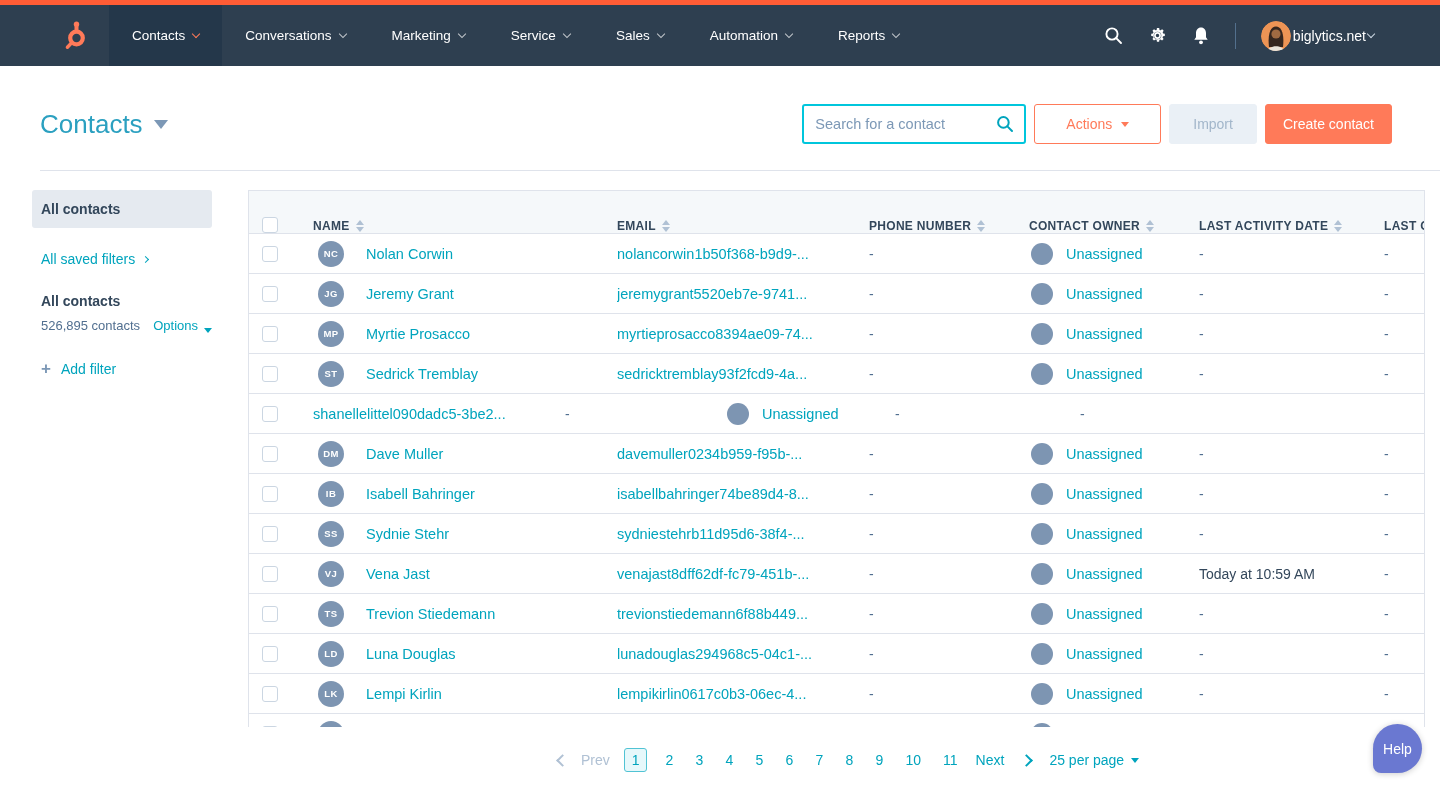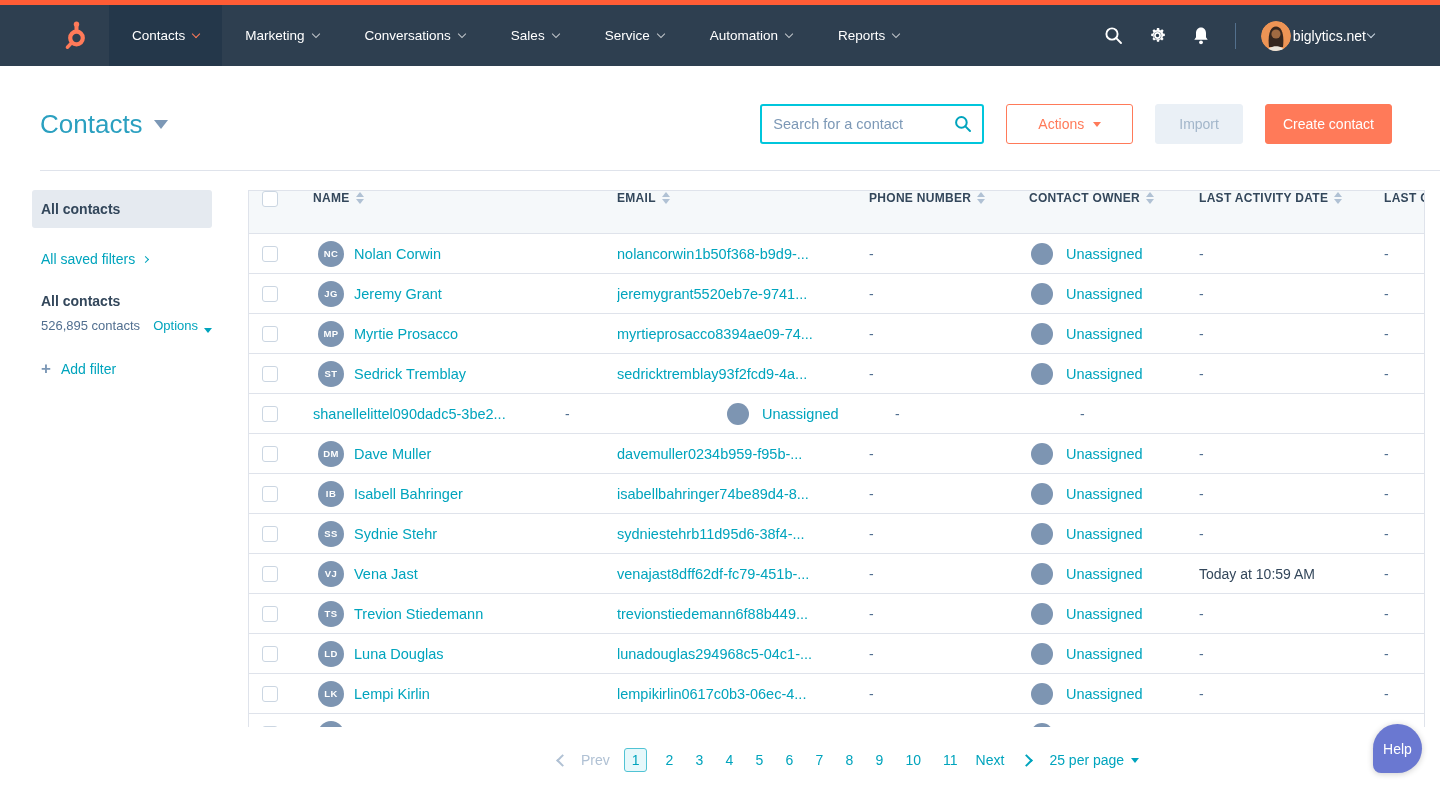--- a/index.html
+++ b/index.html
@@ -35,21 +35,21 @@
 
   
   .page-header{position:absolute;top:100px;left:40px;right:48px;height:48px;
                display:flex;justify-content:space-between;align-items:center}
   .page-title{display:flex;align-items:center;gap:11px;font-size:26px;color:var(--title);cursor:pointer}
   .tri{display:inline-block;width:0;height:0;border-left:5px solid transparent;
        border-right:5px solid transparent;border-top:6px solid currentColor}
   .tri-lg{border-left-width:7px;border-right-width:7px;border-top-width:9px}
   .tri-sm{border-left-width:4px;border-right-width:4px;border-top-width:5px}
   .tri-slate{color:#7c98b6}
-  .header-actions{display:flex;align-items:center;gap:22px}
+  .header-actions{display:flex;align-items:center;gap:8px}
   .search-box{position:relative;width:224px;height:40px;border:2px solid var(--focus-ring);
               border-radius:3px;background:#fff;display:flex;align-items:center}
   .search-box input{flex:1;border:none;outline:none;height:100%;padding:0 36px 0 11px;
                     font-size:14.5px;color:var(--text-dark);font-family:inherit;background:transparent}
   .search-box input::placeholder{color:#7c98b6}
   .search-box .mag{position:absolute;right:10px;top:9px}
   .btn{height:40px;border-radius:3px;font-size:14px;font-family:inherit;cursor:pointer;
        display:flex;align-items:center;justify-content:center}
   .btn-actions{background:#fff;border:1px solid var(--orange);color:var(--orange);
                padding:0 31px;gap:9px}
@@ -67,41 +67,41 @@
   .side-title{font-weight:bold;margin:26px 0 0 9px}
   .count-row{display:flex;justify-content:space-between;align-items:center;margin:9px 0 0 9px;font-size:13px}
   .count{color:var(--text-gray)}
   .options{display:flex;align-items:flex-end;gap:6px;color:var(--link);cursor:pointer}
   .add-filter{display:flex;align-items:center;gap:10px;margin:27px 0 0 9px;color:var(--link);cursor:pointer}
   .plus{color:#7c98b6;font-size:17px;font-weight:bold;line-height:1}
 
   
   .table{position:absolute;top:190px;left:248px;width:1177px;background:#fff;
          border:1px solid var(--border);border-bottom:none}
-  .thead{display:flex;align-items:flex-start;height:43px;background:var(--thead-bg);
+  .thead{display:flex;align-items:flex-end;height:43px;background:var(--thead-bg);
          border-bottom:1px solid var(--border)}
   .th{display:flex;align-items:center;gap:6px;font-size:12px;font-weight:bold;
       letter-spacing:.3px;color:var(--text-dark);white-space:nowrap;overflow:hidden}
   .sort{display:inline-flex;flex-direction:column;gap:2px;cursor:pointer}
   .s-up{width:0;height:0;border-left:4px solid transparent;border-right:4px solid transparent;
         border-bottom:5px solid var(--muted)}
   .s-dn{width:0;height:0;border-left:4px solid transparent;border-right:4px solid transparent;
         border-top:5px solid var(--muted)}
   .tr{display:flex;align-items:center;height:40px;border-bottom:1px solid var(--border);background:#fff}
   .c-check{width:64px;padding-left:13px;flex:none;display:flex;align-items:center}
   .c-name{width:304px;flex:none;display:flex;align-items:center}
   .c-email{width:252px;flex:none;overflow:hidden;white-space:nowrap}
   .c-phone{width:160px;flex:none}
   .c-owner{width:168px;flex:none;display:flex;align-items:center}
   .c-activity{width:180px;flex:none;padding-left:2px}
   .c-contacted{flex:1;overflow:hidden;white-space:nowrap;padding-left:7px}
   .checkbox{width:16px;height:16px;border:1px solid #cbd6e2;border-radius:3px;background:#fff;cursor:pointer}
   .avatar-initials{width:26px;height:26px;border-radius:50%;background:var(--avatar-bg);
                    color:#fff;font-size:9.5px;font-weight:bold;letter-spacing:.4px;
-                   display:flex;align-items:center;justify-content:center;margin:0 10px 0 5px;flex:none}
+                   display:flex;align-items:center;justify-content:center;margin:0 22px 0 5px;flex:none}
   .owner-avatar{width:22px;height:22px;border-radius:50%;background:var(--avatar-bg);
                 margin:0 13px 0 2px;flex:none}
   .link{color:var(--link);font-size:14.5px;white-space:nowrap}
   .td{font-size:14px;color:var(--text-gray)}
   .td.dark{color:var(--text-dark)}
 
   
   .footer{position:absolute;left:12px;right:0;top:727px;height:64px;background:#fff}
   .pagination{position:absolute;left:248px;width:1177px;top:21px;display:flex;
               align-items:center;justify-content:center;gap:14px;font-size:14px}
@@ -134,36 +134,36 @@
       </svg>
     </div>
     <nav class="nav-items">
 
         <div class="nav-item active">
           <span>Contacts</span>
           <span class="chev down"></span>
         </div>
 
         <div class="nav-item">
+          <span>Conversations</span>
+          <span class="chev down"></span>
+        </div>
+
+        <div class="nav-item">
           <span>Marketing</span>
           <span class="chev down"></span>
         </div>
 
         <div class="nav-item">
-          <span>Conversations</span>
+          <span>Service</span>
           <span class="chev down"></span>
         </div>
 
         <div class="nav-item">
           <span>Sales</span>
-          <span class="chev down"></span>
-        </div>
-
-        <div class="nav-item">
-          <span>Service</span>
           <span class="chev down"></span>
         </div>
 
         <div class="nav-item">
           <span>Automation</span>
           <span class="chev down"></span>
         </div>
 
         <div class="nav-item">
           <span>Reports</span>

